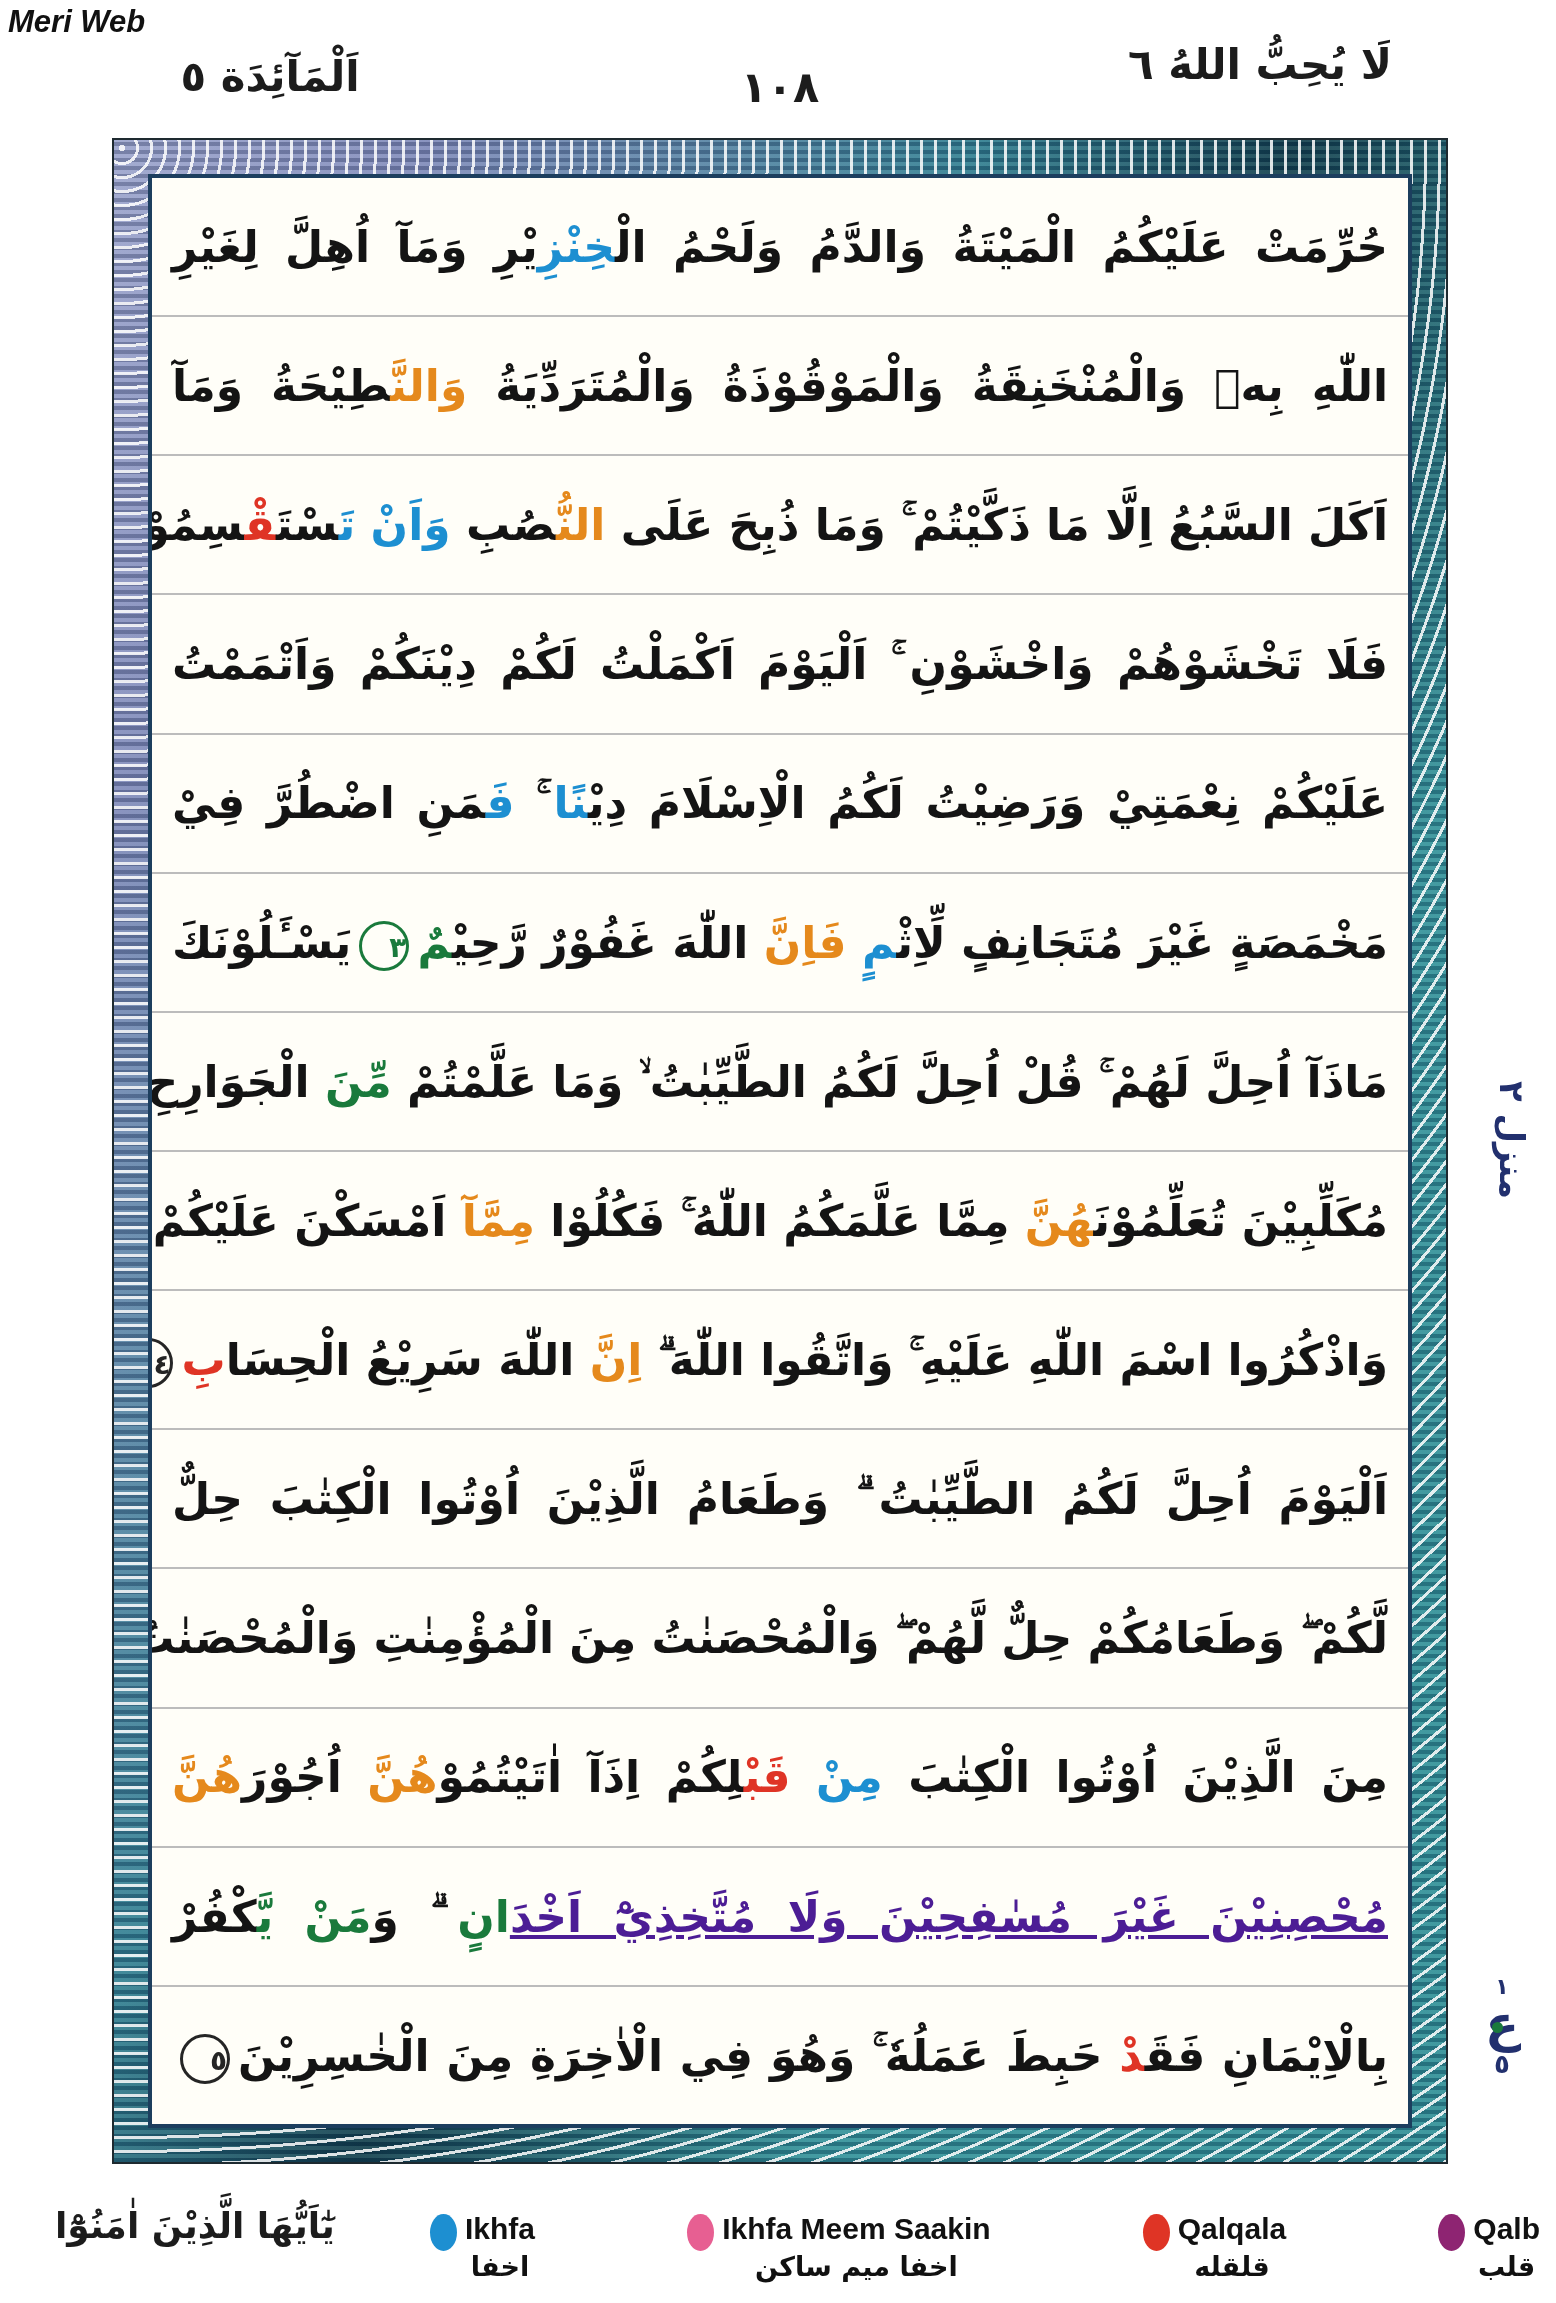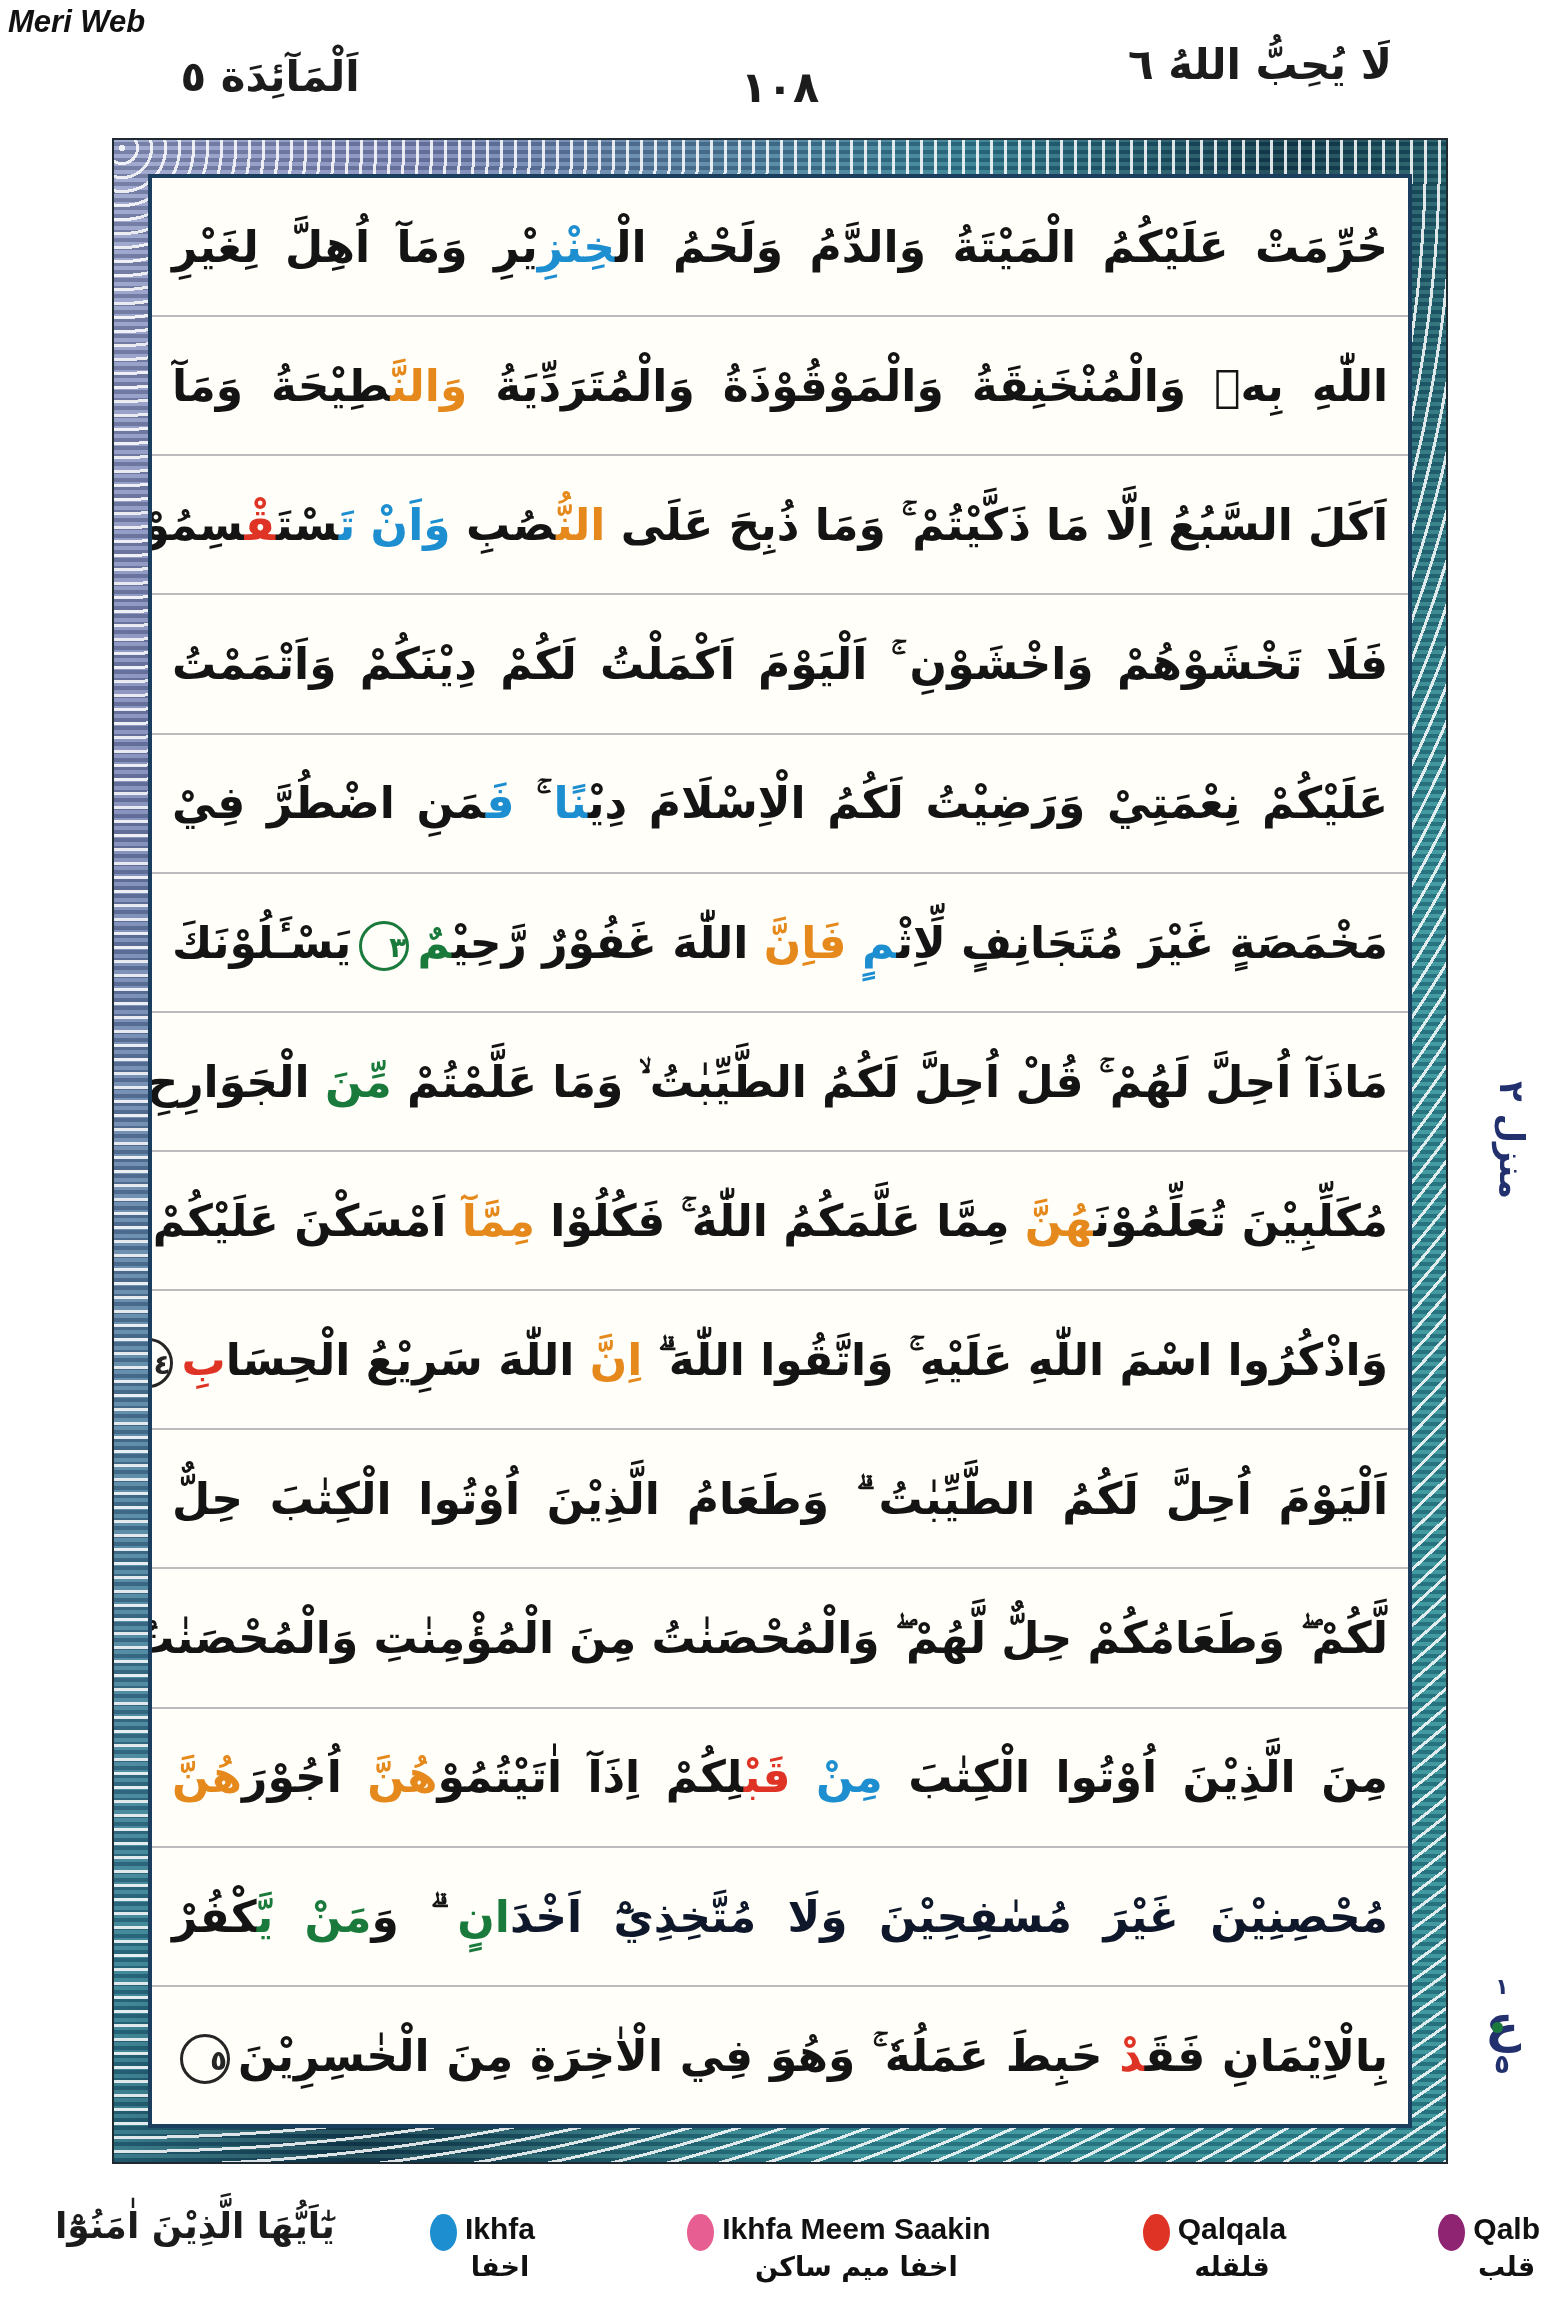--- a/index.html
+++ b/index.html
@@ -117,21 +117,21 @@
       <div class="qline">
         <div class="qtext"><span style="color: rgb(20, 20, 20);">اَلْيَوْمَ اُحِلَّ لَكُمُ الطَّيِّبٰتُ ۗ وَطَعَامُ الَّذِيْنَ اُوْتُوا الْكِتٰبَ حِلٌّ</span></div>
       </div>
       <div class="qline">
         <div class="qtext"><span style="color: rgb(20, 20, 20);">لَّكُمْ ۖ وَطَعَامُكُمْ حِلٌّ لَّهُمْ ۖ وَالْمُحْصَنٰتُ مِنَ الْمُؤْمِنٰتِ وَالْمُحْصَنٰتُ</span></div>
       </div>
       <div class="qline">
         <div class="qtext"><span style="color: rgb(20, 20, 20);">مِنَ الَّذِيْنَ اُوْتُوا الْكِتٰبَ </span><span style="color: rgb(29, 143, 209);">مِنْ</span><span style="color: rgb(20, 20, 20);"> </span><span style="color: rgb(223, 52, 37);">قَبْ</span><span style="color: rgb(20, 20, 20);">لِكُمْ اِذَآ اٰتَيْتُمُوْ</span><span style="color: rgb(229, 137, 28);">هُنَّ</span><span style="color: rgb(20, 20, 20);"> اُجُوْرَ</span><span style="color: rgb(229, 137, 28);">هُنَّ</span></div>
       </div>
       <div class="qline">
-        <div class="qtext"><span style="color: #0f172a;">مُحْصِنِيْنَ غَيْرَ مُسٰفِحِيْنَ وَلَا مُتَّخِذِيْٓ اَخْدَ</span><span style="color: rgb(26, 122, 60);">انٍ</span><span style="color: rgb(20, 20, 20);"> ۗ وَ</span><span style="color: rgb(26, 122, 60);">مَنْ يَّ</span><span style="color: rgb(20, 20, 20);">كْفُرْ</span></div>
+        <div class="qtext"><span style="color: #4c1d95; text-decoration: underline;">مُحْصِنِيْنَ غَيْرَ مُسٰفِحِيْنَ وَلَا مُتَّخِذِيْٓ اَخْدَ</span><span style="color: rgb(26, 122, 60);">انٍ</span><span style="color: rgb(20, 20, 20);"> ۗ وَ</span><span style="color: rgb(26, 122, 60);">مَنْ يَّ</span><span style="color: rgb(20, 20, 20);">كْفُرْ</span></div>
       </div>
       <div class="qline">
         <div class="qtext"><span style="color: rgb(20, 20, 20);">بِالْاِيْمَانِ فَقَ</span><span style="color: rgb(223, 52, 37);">دْ</span><span style="color: rgb(20, 20, 20);"> حَبِطَ عَمَلُهٗ ۚ وَهُوَ فِي الْاٰخِرَةِ مِنَ الْخٰسِرِيْنَ</span><span class="verse-marker" style="border-color: rgb(37, 37, 37); color: rgb(37, 37, 37);">٥</span></div>
       </div>
     </div>
 </div>
 
 <div class="manzil">منزل ٢</div>
 
 <div class="ruku">

